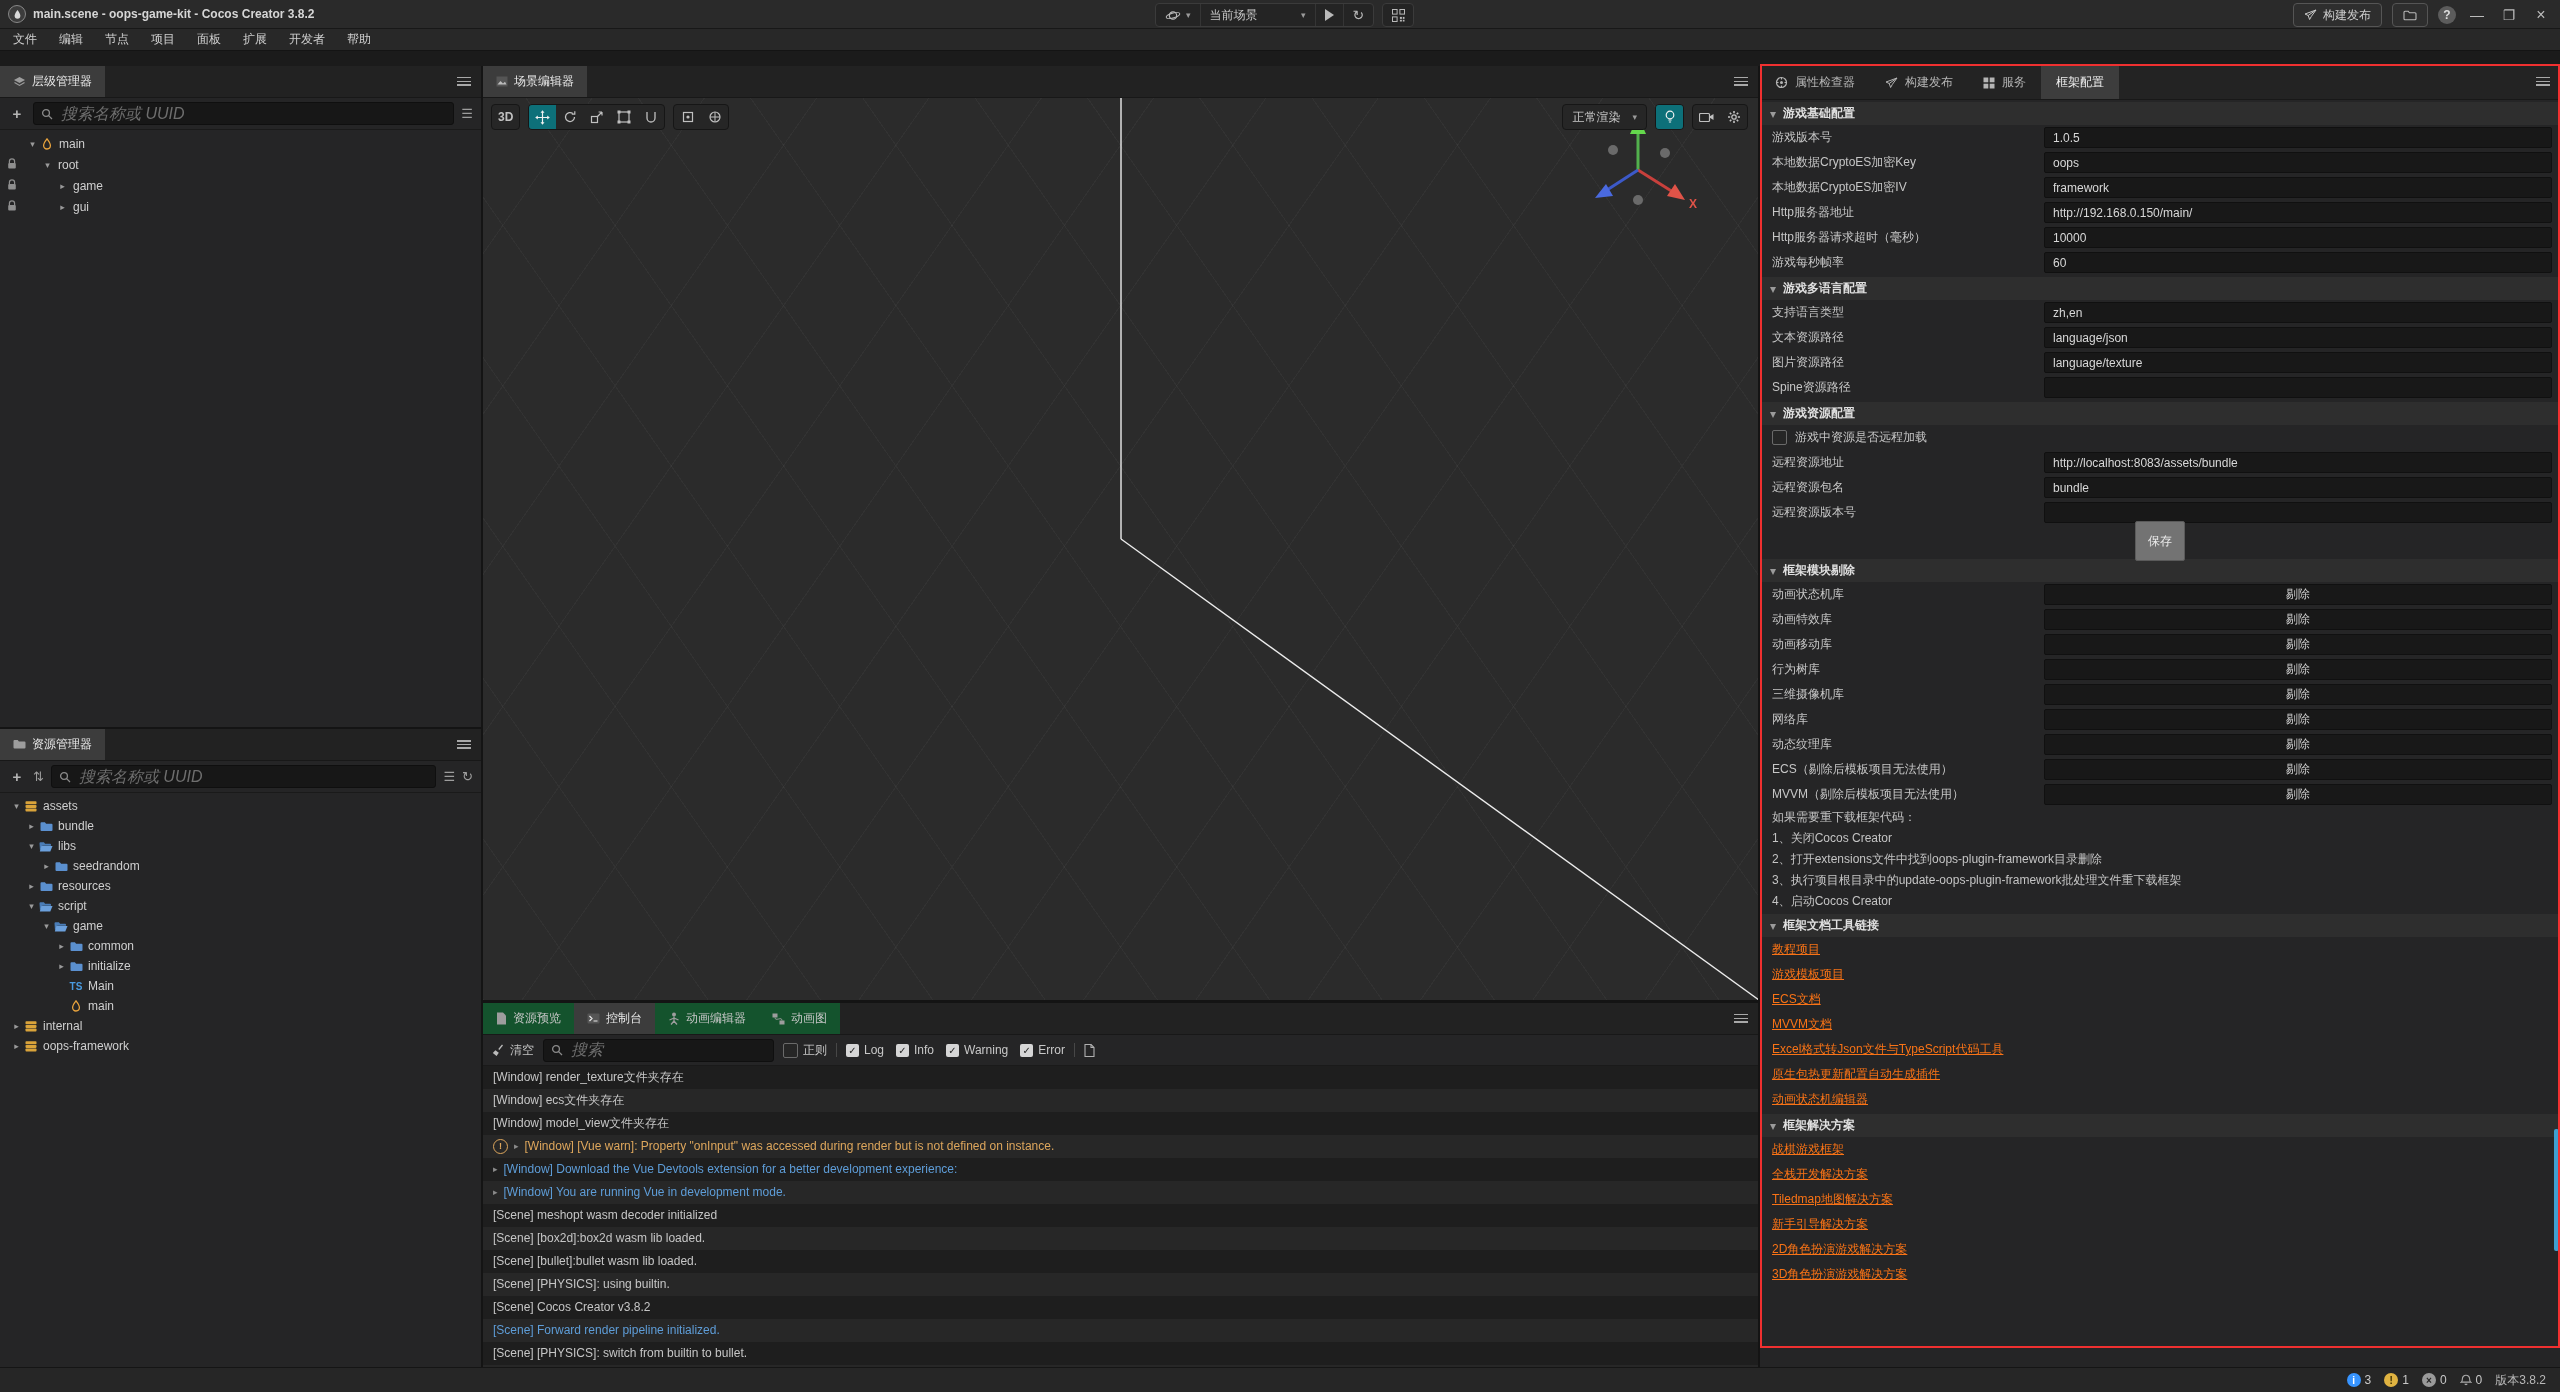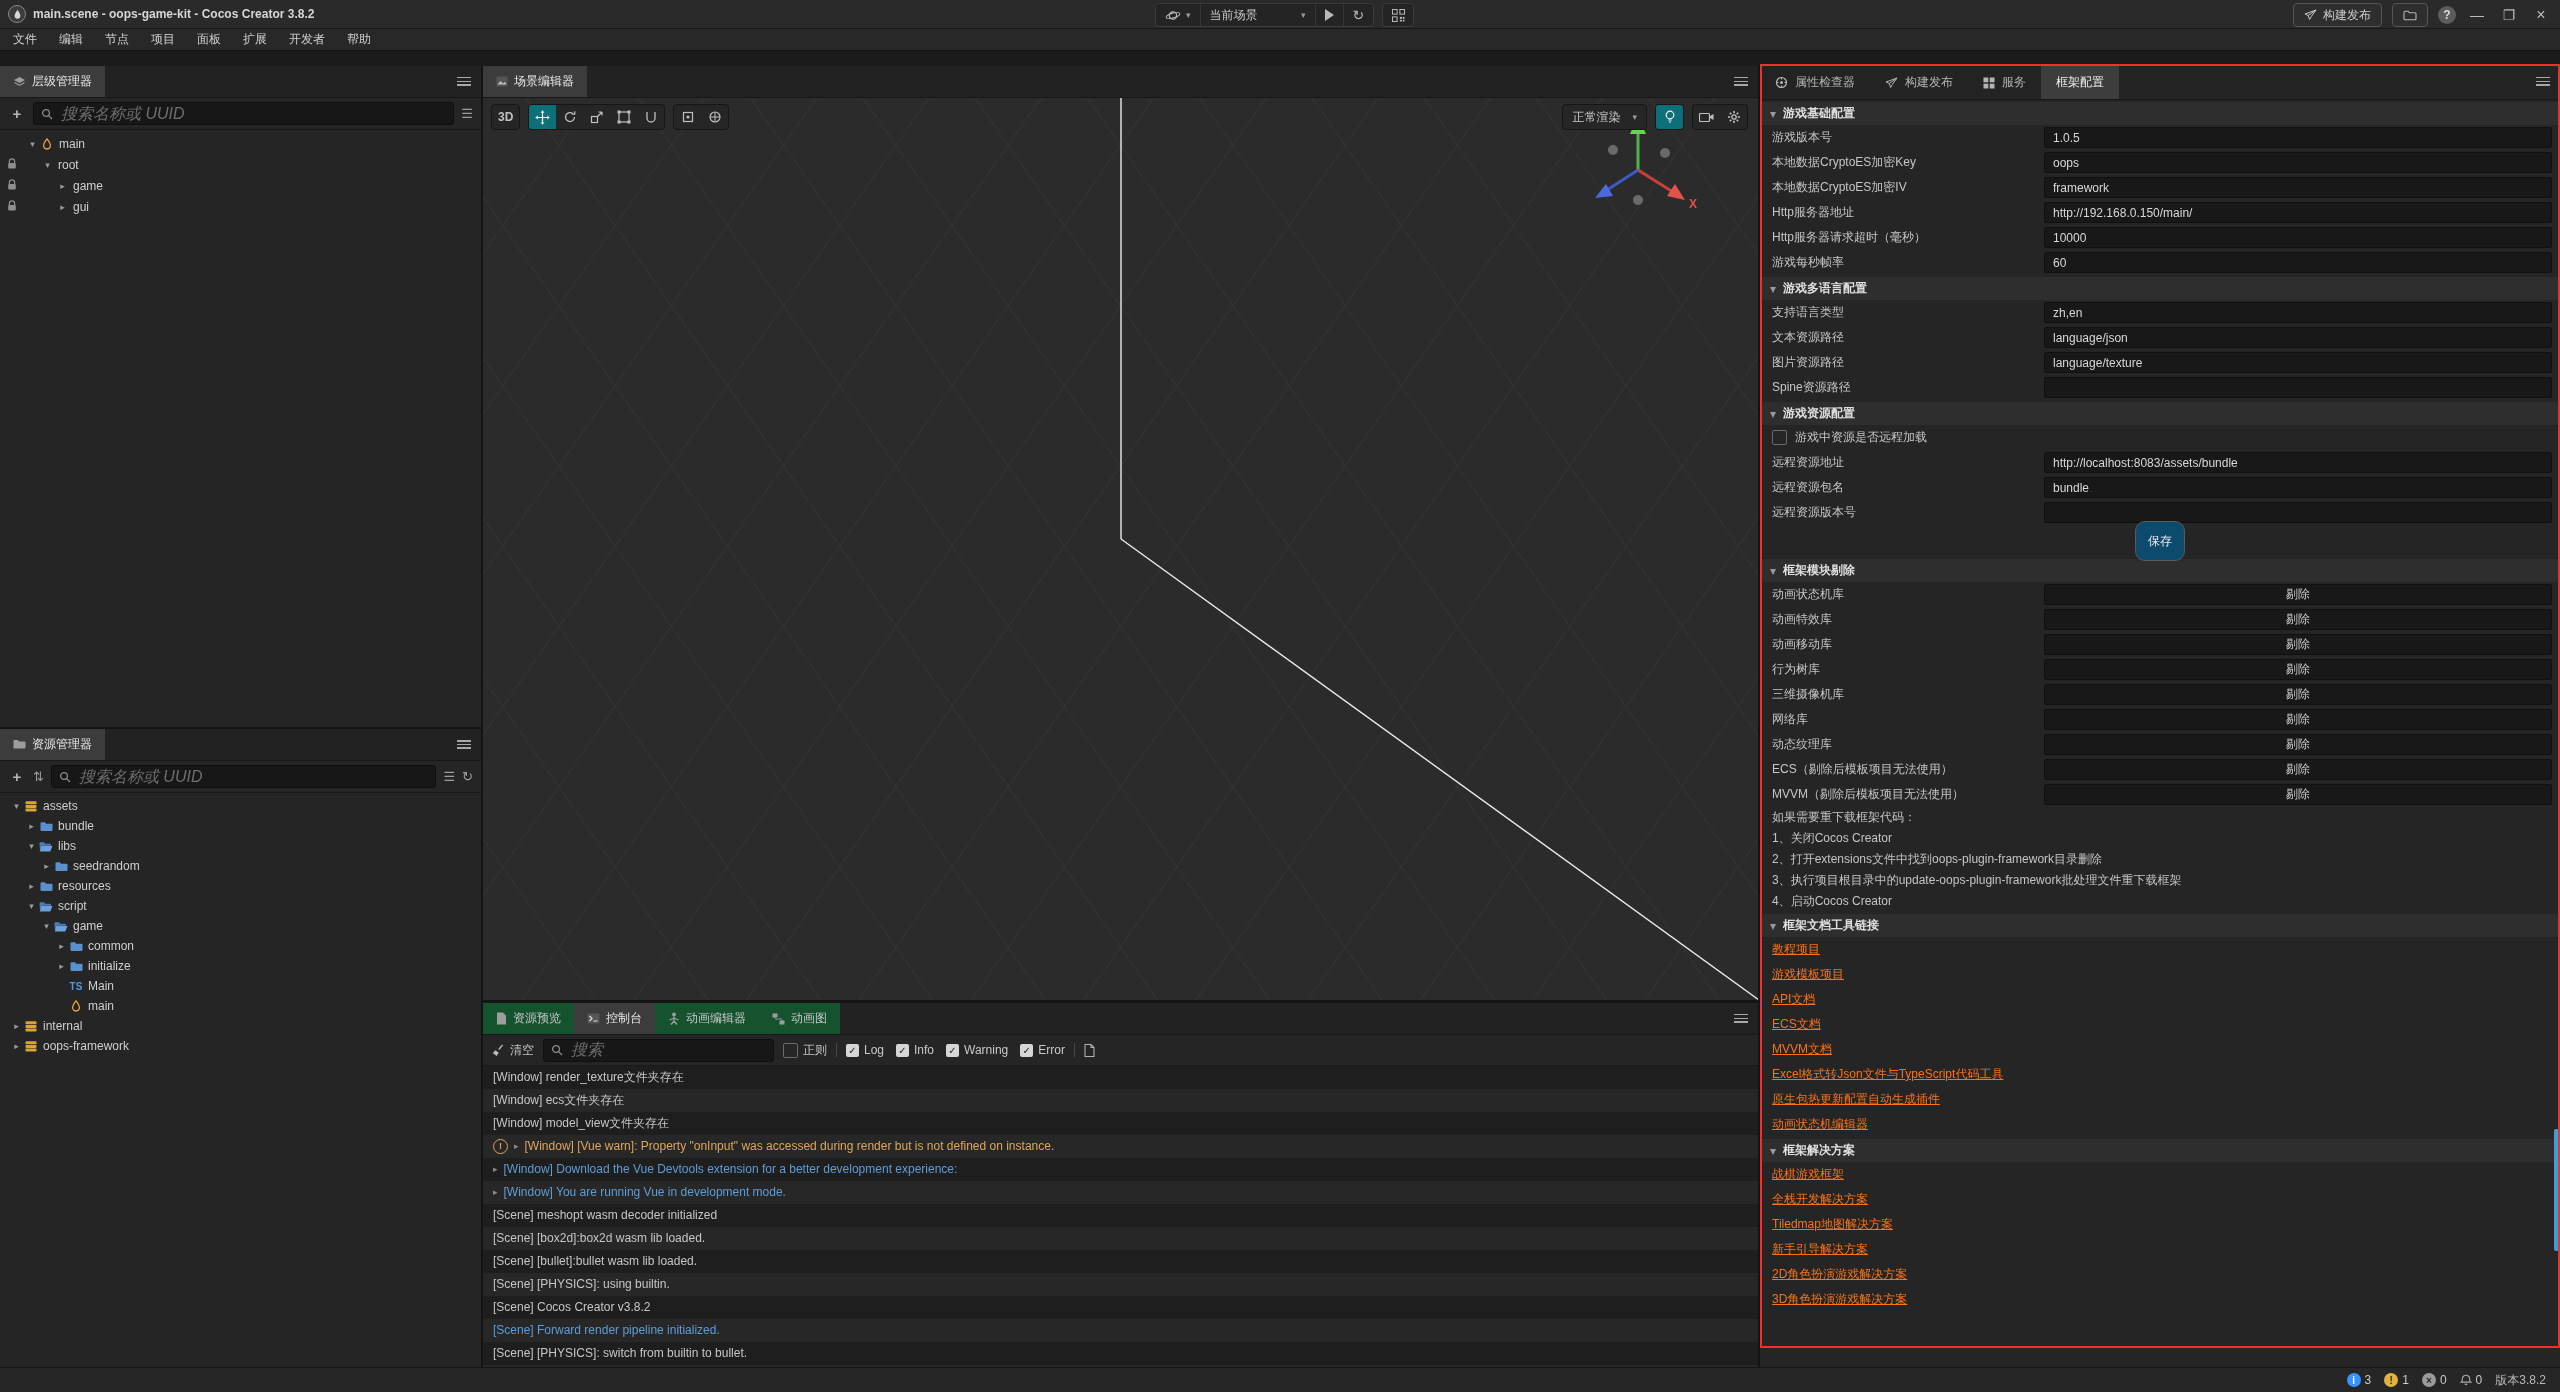--- a/index.html
+++ b/index.html
@@ -87,21 +87,21 @@
 .insp-tab{height:33px;display:flex;align-items:center;gap:7px;padding:0 15px;color:#b4b4b4}
 .insp-tab.active{background:#3d3d3d;color:#f0f0f0}
 .insp-body{position:absolute;left:0;right:0;top:34px;bottom:0;overflow:hidden}
 .sec-header{height:23px;margin-top:2px;background:#2e2e2e;display:flex;align-items:center;gap:7px;padding:0 10px;font-weight:bold;color:#e0e0e0}
 .frow{height:25px;display:flex;align-items:center;padding:0 8px 0 12px}
 .frow .lbl{width:272px;flex:none;color:#c6c6c6}
 .frow .val{flex:1;height:19px;background:#181818;border:1px solid #101010;border-radius:2px;display:flex;align-items:center;padding:0 8px;color:#d8d8d8}
 .frow .val.btn{justify-content:center;color:#cfcfcf}
 .cbx{width:13px;height:13px;background:#262626;border:1px solid #6a6a6a;border-radius:2px;margin-right:8px;flex:none}
 .save-row{height:32px;display:flex;align-items:center;justify-content:center}
-.save-btn{height:22px;padding:8px 12px;background:#0c4a6e;border:1px solid #5a5a5a;border-radius:10px;color:#ececec;display:flex;align-items:center}
+.save-btn{height:22px;padding:8px 12px;background:#737373;border:1px solid #5a5a5a;border-radius:2px;color:#ececec;display:flex;align-items:center}
 .note{height:21px;line-height:21px;padding-left:12px;color:#c4c4c4;white-space:nowrap}
 .link-row{height:25px;display:flex;align-items:center;padding-left:12px}
 .link-row span{color:#f97316;text-decoration:underline}
 .red-frame{position:absolute;left:0;top:-2px;width:796px;height:1280px;border:2px solid #f03030;z-index:40;pointer-events:none}
 .vthumb{position:absolute;right:1px;top:1063px;width:5px;height:122px;background:#3f9fd0;border-radius:2px;z-index:30}
 
 .statusbar{position:absolute;left:0;bottom:0;width:100%;height:25px;background:#262626;border-top:1px solid #151515;display:flex;align-items:center;justify-content:flex-end;gap:13px;padding-right:14px;box-sizing:border-box}
 .sb-item{display:flex;align-items:center;gap:4px;color:#c8c8c8}
 .sb-badge{width:14px;height:14px;border-radius:50%;display:inline-flex;align-items:center;justify-content:center;font-size:10px;font-weight:bold}
 .sb-info{background:#3794ff;color:#fff}
@@ -863,23 +863,20 @@
         <div class="note">4、启动Cocos Creator</div>
         <div class="sec-header">
     <span class="chev" style="color:#9a9a9a">▾</span>
     <span>框架文档工具链接</span>
         </div>
         <div class="link-row">
           <span>教程项目</span>
         </div>
         <div class="link-row">
           <span>游戏模板项目</span>
-        </div>
-        <div class="link-row">
-          <span>API文档</span>
         </div>
         <div class="link-row">
           <span>ECS文档</span>
         </div>
         <div class="link-row">
           <span>MVVM文档</span>
         </div>
         <div class="link-row">
           <span>Excel格式转Json文件与TypeScript代码工具</span>
         </div>

